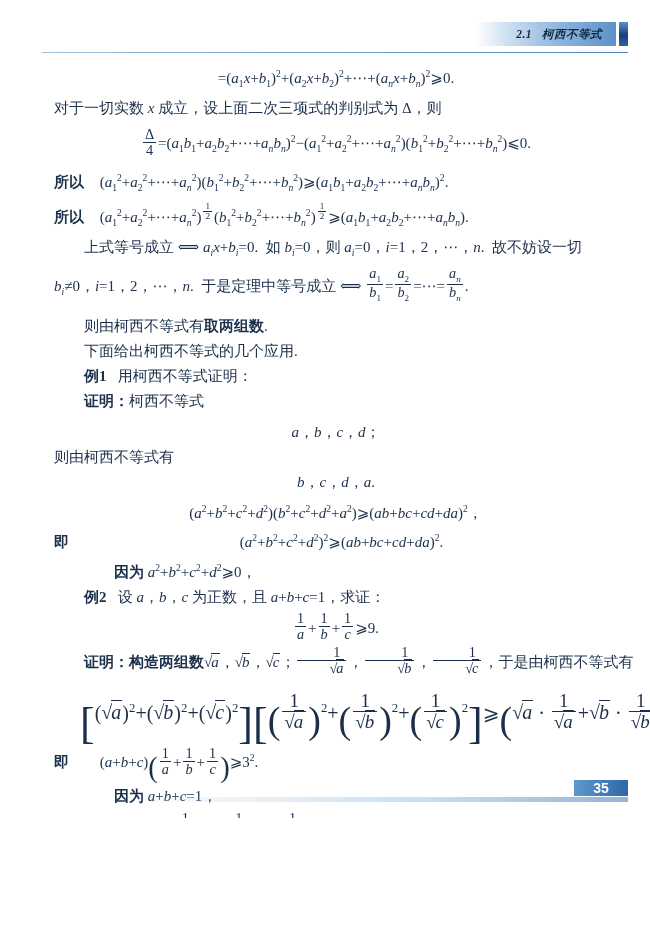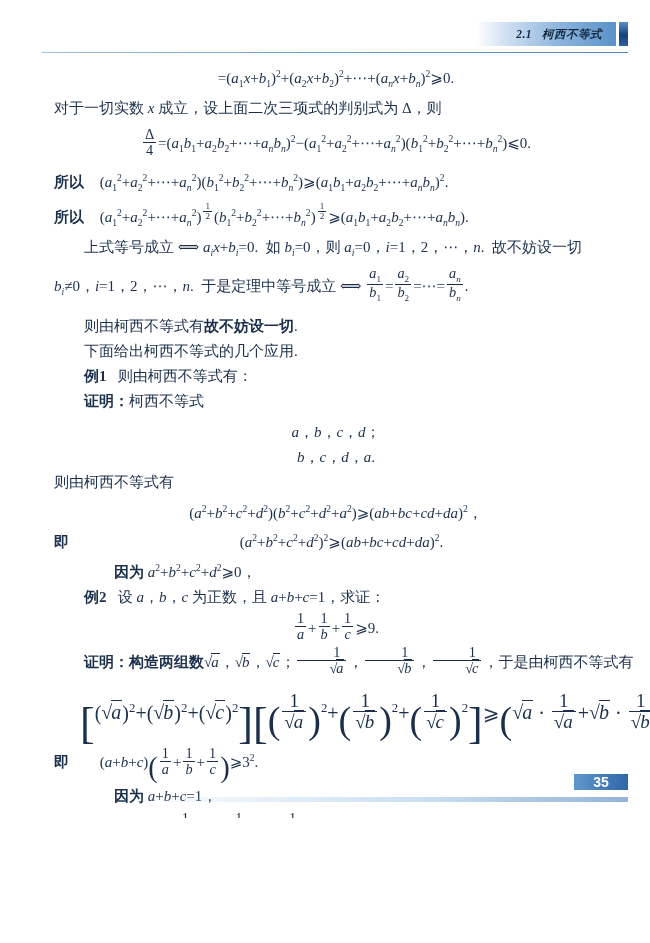--- a/index.html
+++ b/index.html
@@ -114,21 +114,21 @@
   .fml-row { font-size: 15px; line-height: 34px; white-space: nowrap; }
 
   
   .footer {
     position: absolute;
     left: 120px;
     right: 22px;
     bottom: 22px;
     height: 22px;
     display: flex;
-    align-items: flex-start;
+    align-items: flex-end;
   }
   .footer-band {
     flex: 1;
     background: linear-gradient(to right, #ffffff 0%, #e6f0fa 35%, #b6d2ea 70%, #6ba0d2 100%);
   }
   .footer-num {
     width: 54px;
     background: linear-gradient(to right, #5f97cd, #2f67a8);
     color: #ffffff;
     font-weight: bold;
@@ -189,45 +189,45 @@
       上式等号成立 <span class="up">⟺</span> <span class="m">a</span><sub class="s"><span class="m">i</span></sub><span class="m">x</span>+<span class="m">b</span><sub class="s"><span class="m">i</span></sub>=0.&nbsp; 如 <span class="m">b</span><sub class="s"><span class="m">i</span></sub>=0，则 <span class="m">a</span><sub class="s"><span class="m">i</span></sub>=0，<span class="m">i</span>=1，2，⋯，<span class="m">n</span>.&nbsp; 故不妨设一切
     </div>
 
     <div class="fml-row">
       <span class="m">b</span><sub class="s"><span class="m">i</span></sub>≠0，<span class="m">i</span>=1，2，⋯，<span class="m">n</span>.&nbsp; 于是定理中等号成立 <span class="up">⟺</span> <span class="fr"><span class="num"><span class="m">a</span><sub class="s">1</sub></span><span class="den"><span class="m">b</span><sub class="s">1</sub></span></span>=<span class="fr"><span class="num"><span class="m">a</span><sub class="s">2</sub></span><span class="den"><span class="m">b</span><sub class="s">2</sub></span></span>=⋯=<span class="fr"><span class="num"><span class="m">a</span><sub class="s"><span class="m">n</span></sub></span><span class="den"><span class="m">b</span><sub class="s"><span class="m">n</span></sub></span></span>.
     </div>
 
     <div class="gap-sm"></div>
 
     <div class="line indent">
-      <span>则由柯西不等式有</span><span class="bold">故不妨设一切</span><span>.</span>
+      <span>则由柯西不等式有</span><span class="bold">取两组数</span><span>.</span>
     </div>
 
     <div class="line indent">下面给出柯西不等式的几个应用.</div>
 
     <div class="line indent">
       <span class="ex-label">例</span><span class="ex-label n">1</span>
-      &nbsp;&nbsp;<span>则由柯西不等式有：</span>
+      &nbsp;&nbsp;<span>用柯西不等式证明：</span>
     </div>
 
 
     <div class="line indent">
       <span class="bold">证明：</span><span>柯西不等式</span>
     </div>
 
     <div class="gap-sm"></div>
 
     <div class="line center">
       <span class="m">a</span>，<span class="m">b</span>，<span class="m">c</span>，<span class="m">d</span>；
     </div>
+    <div class="line">则由柯西不等式有</div>
+
     <div class="line center">
       <span class="m">b</span>，<span class="m">c</span>，<span class="m">d</span>，<span class="m">a</span>.
     </div>
-
-    <div class="line">则由柯西不等式有</div>
 
     <div class="fml-row center" style="line-height:26px;">
       (<span class="m">a</span><sup class="s">2</sup>+<span class="m">b</span><sup class="s">2</sup>+<span class="m">c</span><sup class="s">2</sup>+<span class="m">d</span><sup class="s">2</sup>)(<span class="m">b</span><sup class="s">2</sup>+<span class="m">c</span><sup class="s">2</sup>+<span class="m">d</span><sup class="s">2</sup>+<span class="m">a</span><sup class="s">2</sup>)⩾(<span class="m">ab</span>+<span class="m">bc</span>+<span class="m">cd</span>+<span class="m">da</span>)<sup class="s">2</sup>，
     </div>
 
     <div class="line">
       <span class="label lab-w">即</span>
       <span style="display:inline-block;width:140px;"></span><span>(<span class="m">a</span><sup class="s">2</sup>+<span class="m">b</span><sup class="s">2</sup>+<span class="m">c</span><sup class="s">2</sup>+<span class="m">d</span><sup class="s">2</sup>)<sup class="s">2</sup>⩾(<span class="m">ab</span>+<span class="m">bc</span>+<span class="m">cd</span>+<span class="m">da</span>)<sup class="s">2</sup>.</span>
     </div>
 

